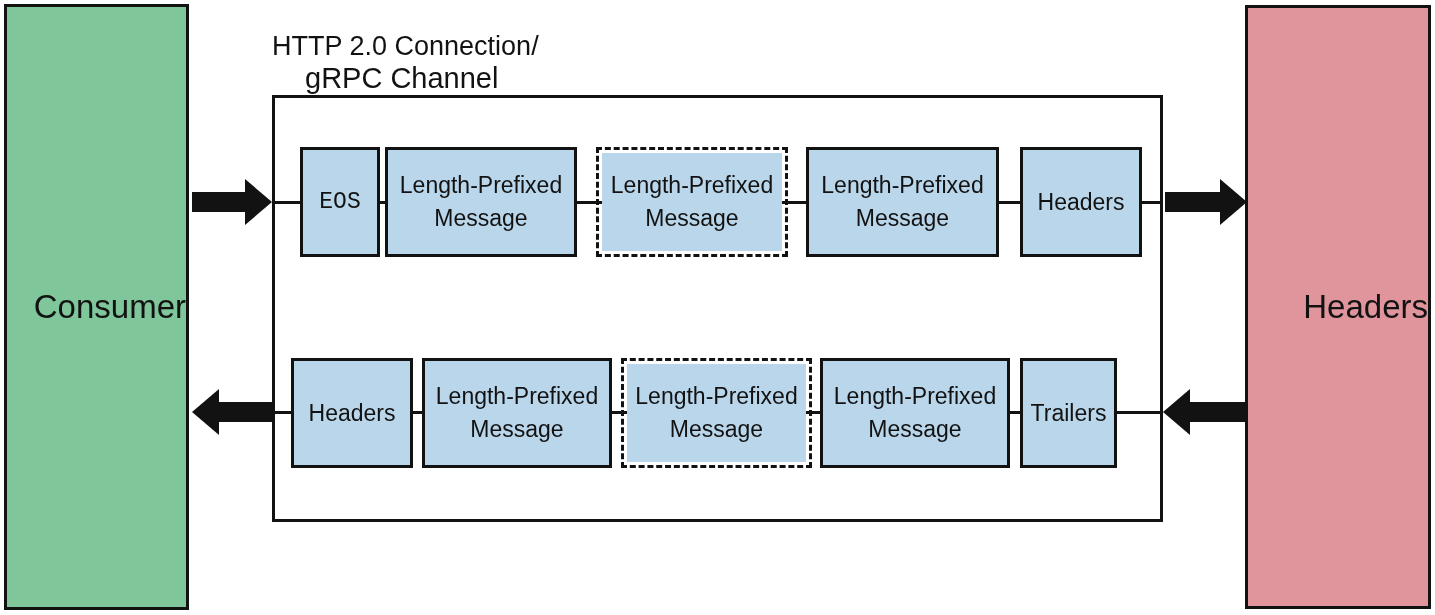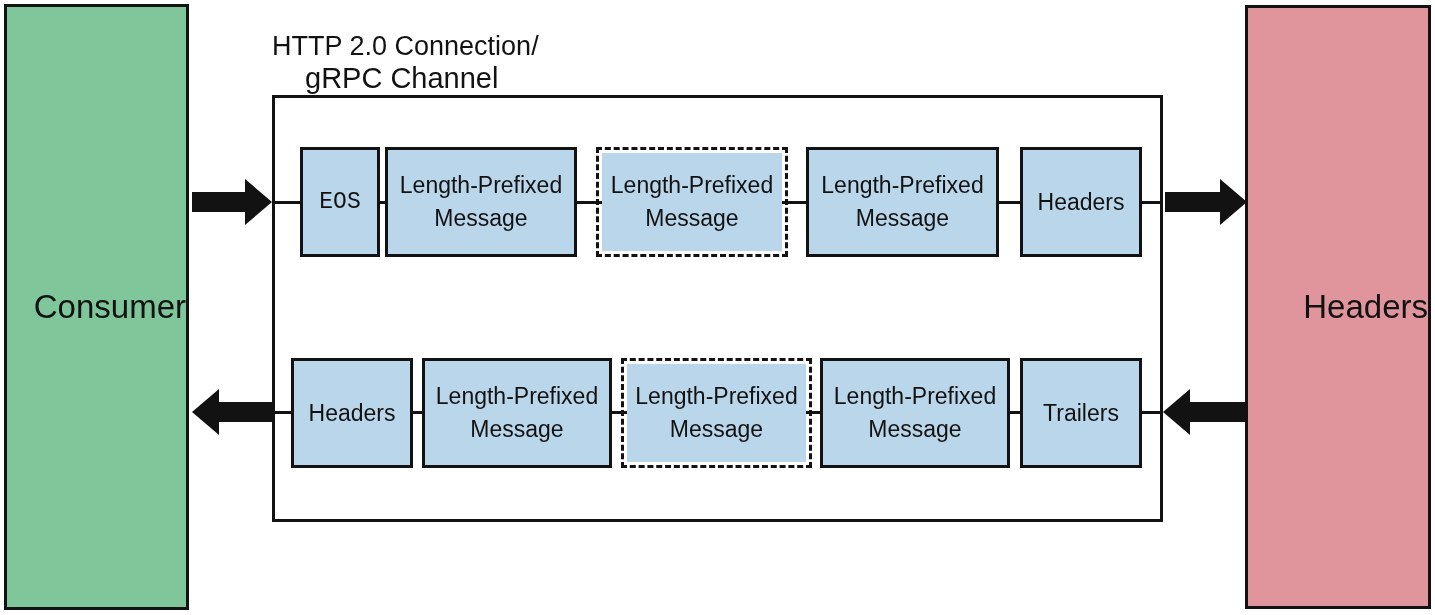--- a/index.html
+++ b/index.html
@@ -151,21 +151,21 @@
       </div>
     <div class="msg" style="left:422px;  width:190px;">
         <span>Length-Prefixed Message</span>
       </div>
     <div class="msg dashed" style="left:621px;  width:191px;">
         <span>Length-Prefixed Message</span>
       </div>
     <div class="msg" style="left:820px;  width:190px;">
         <span>Length-Prefixed Message</span>
       </div>
-    <div class="msg" style="left:1020px; width:122px;">
+    <div class="msg" style="left:1020px; width:97px;">
         <span>Trailers</span>
       </div>
   </div>
 
   <div class="arrow right a-top a-tl">
     <div class="shaft s-tl"></div>
     <div class="head"></div>
   </div>
   <div class="arrow right a-top a-tr">
     <div class="shaft s-tr"></div>

